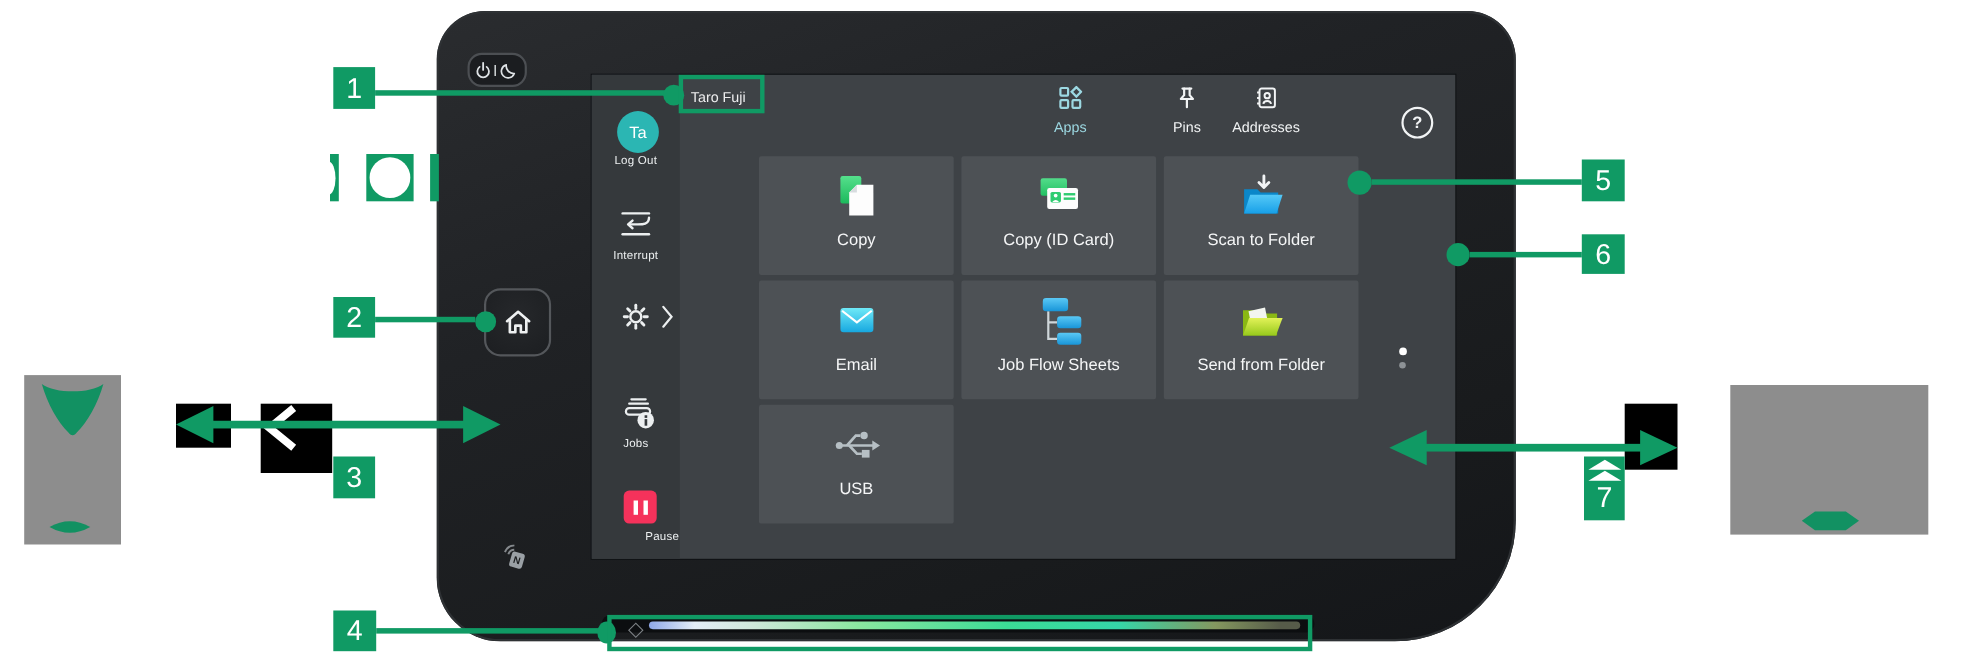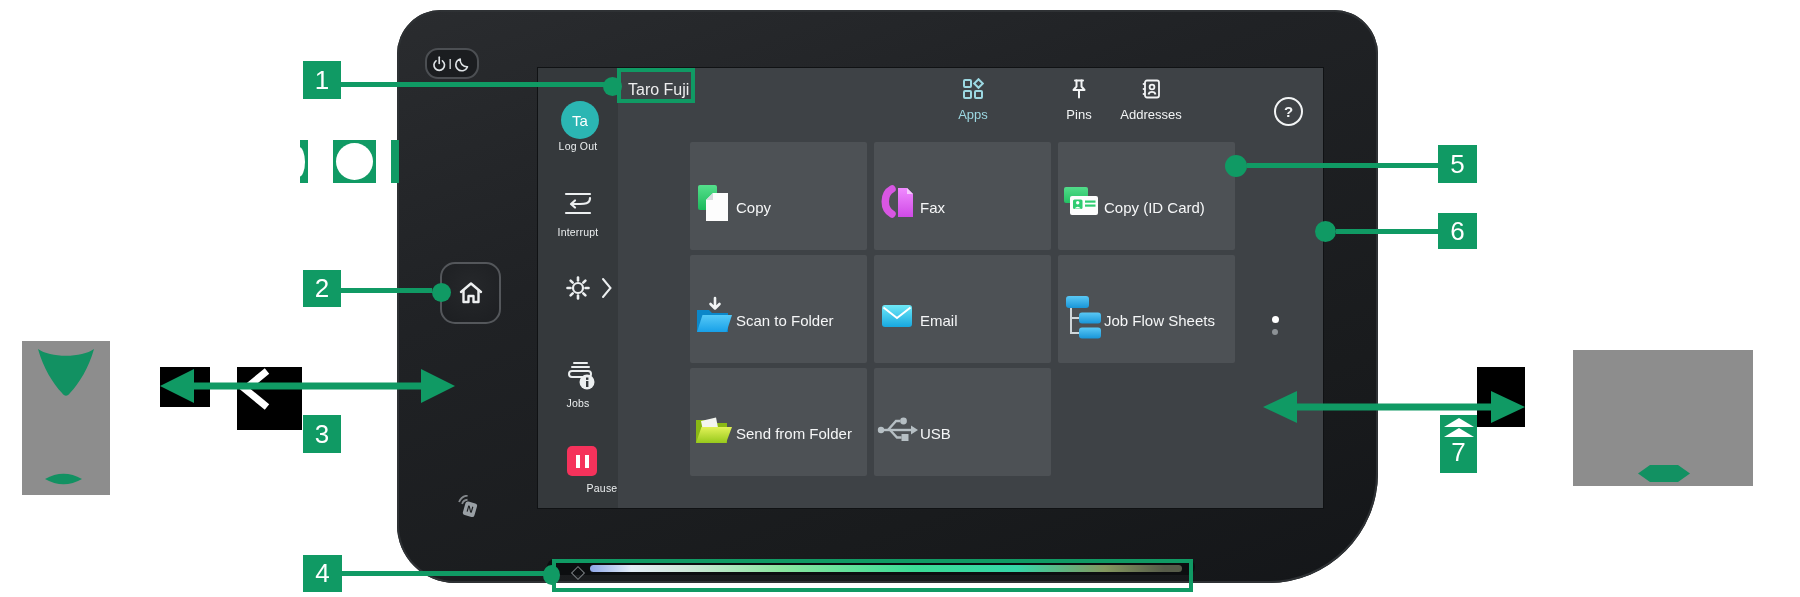--- a/index.html
+++ b/index.html
@@ -25,30 +25,30 @@
   
   .screen{left:141px;top:58px;width:785px;height:440px;background:#3e4246;box-shadow:0 0 0 1px #101214;}
   .sidebar{left:0;top:0;width:80px;height:440px;background:#35393c;}
   .sb-label{width:80px;text-align:center;color:#eceff0;font-size:10.5px;letter-spacing:.2px;}
   .avatar{left:23px;top:33px;width:38px;height:38px;border-radius:50%;background:#2bb6b3;
     color:#fff;font-size:15px;display:flex;align-items:center;justify-content:center;}
   .pause-btn{left:29px;top:378px;width:30px;height:30px;border-radius:5px;background:#f5325b;
     display:flex;align-items:center;justify-content:center;gap:5px;}
   .pause-btn i{display:block;width:4px;height:13px;background:#fff;}
 
-  .username{left:90px;top:13px;color:#ededee;font-size:16px;}
+  .username{left:90px;top:13px;color:#ededee;font-size:13px;}
   .tab{top:10px;text-align:center;color:#f2f4f5;}
   .tab .t-label{font-size:13px;margin-top:3px;}
   .tab.active{color:#9cd8e2;}
   .help-btn{left:736px;top:29px;width:25px;height:25px;border-radius:50%;border:2.5px solid #f2f4f5;
     color:#f2f4f5;font-size:15px;font-weight:bold;display:flex;align-items:center;justify-content:center;}
 
   .tiles{left:152px;top:74px;width:545px;display:grid;grid-template-columns:177px 177px 177px;
     grid-auto-rows:108px;column-gap:7px;row-gap:5px;}
-  .tile{background:#4d5155;border-radius:2px;display:flex;flex-direction:row;align-items:center;
+  .tile{background:#4d5155;border-radius:2px;display:flex;flex-direction:column;align-items:center;
     justify-content:flex-start;padding-top:13px;box-sizing:border-box;}
   .tile .t-label{color:#f5f6f7;font-size:15px;margin-top:9px;}
 
   .pg-dot1{left:734px;top:248px;width:7px;height:7px;border-radius:50%;background:#fff;}
   .pg-dot2{left:734px;top:261px;width:6px;height:6px;border-radius:50%;background:#8d9296;}
 
   
   .co-num{width:38px;height:38px;background:#109a64;color:#fff;font-size:26px;
     display:flex;align-items:center;justify-content:center;}
   .co-line{height:5px;background:#109a64;}
@@ -228,28 +228,20 @@
         <div class="tile">
           <svg width="46" height="46" viewBox="0 0 46 46">
             <rect x="8" y="5" width="19" height="25" rx="2" fill="url(#gGreen)"></rect>
             <path d="M16 20 L 23 13 H 38 V 41 H 16 Z" fill="#fdfdfd"></path>
             <path d="M23 13 L 23 20 H 16 Z" fill="#d7dcdf"></path>
           </svg>
           <div class="t-label">Copy</div>
         </div>
 
 
-        <div class="tile">
-          <svg width="46" height="46" viewBox="0 0 46 46">
-            <path d="M18 9 C 9 14 9 29 18 34" fill="none" stroke="#d856e3" stroke-width="7.5" stroke-linecap="round"></path>
-            <path d="M24 8 H 33 L 39 14 V 37 H 24 Z" fill="url(#gPink)"></path>
-            <path d="M33 8 L 39 14 H 33 Z" fill="#f6c8ff"></path>
-          </svg>
-          <div class="t-label">Fax</div>
-        </div>
 
         <div class="tile">
           <svg width="46" height="46" viewBox="0 0 46 46">
             <rect x="6" y="7" width="24" height="16" rx="2" fill="url(#gGreen2)"></rect>
             <rect x="12" y="16" width="28" height="19" rx="2" fill="#fdfdfd"></rect>
             <rect x="15" y="19.5" width="9.5" height="9.5" rx="1.5" fill="#2fcc71"></rect>
             <circle cx="19.7" cy="22.8" r="1.7" fill="#fff"></circle>
             <path d="M16.6 28.6 q 3.1 -3.6 6.2 0 z" fill="#fff"></path>
             <rect x="27" y="20.5" width="10.5" height="2.2" fill="#2fcc71"></rect>
             <rect x="27" y="24.5" width="10.5" height="2.2" fill="#2fcc71"></rect>

